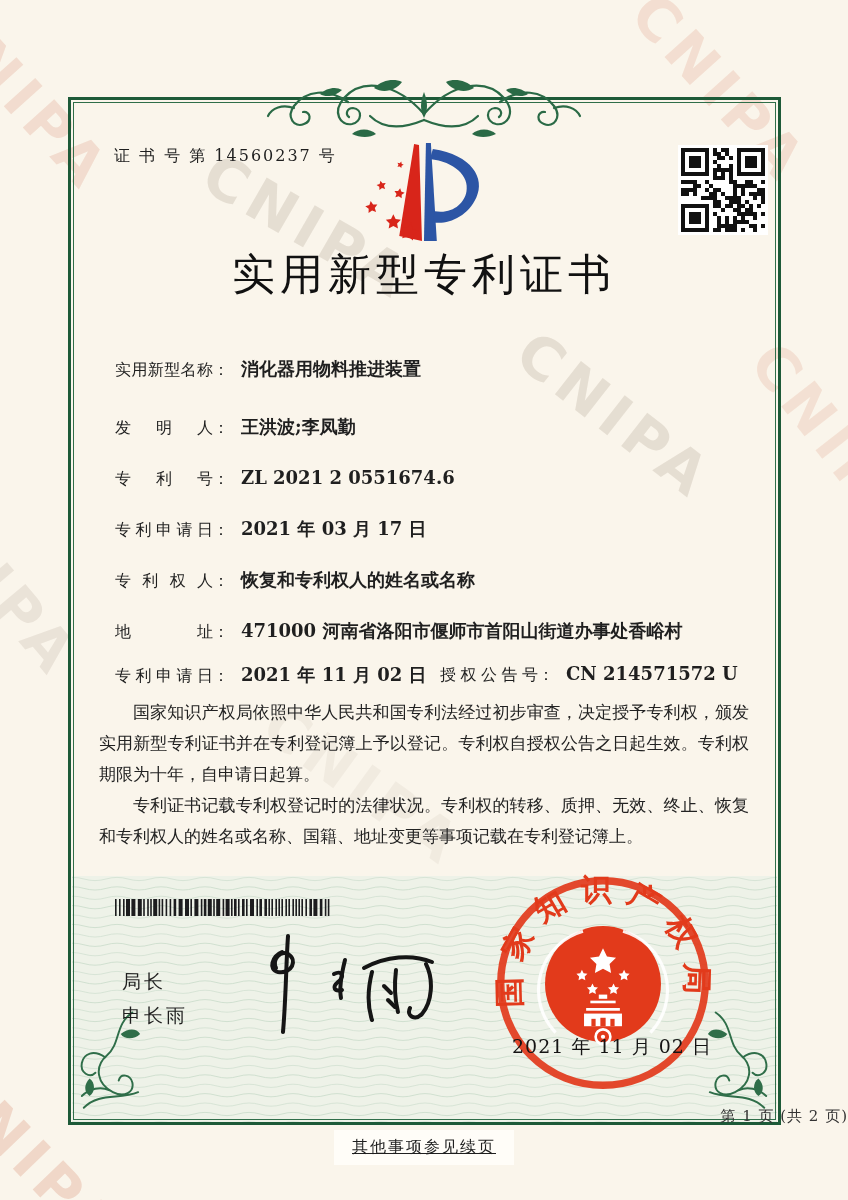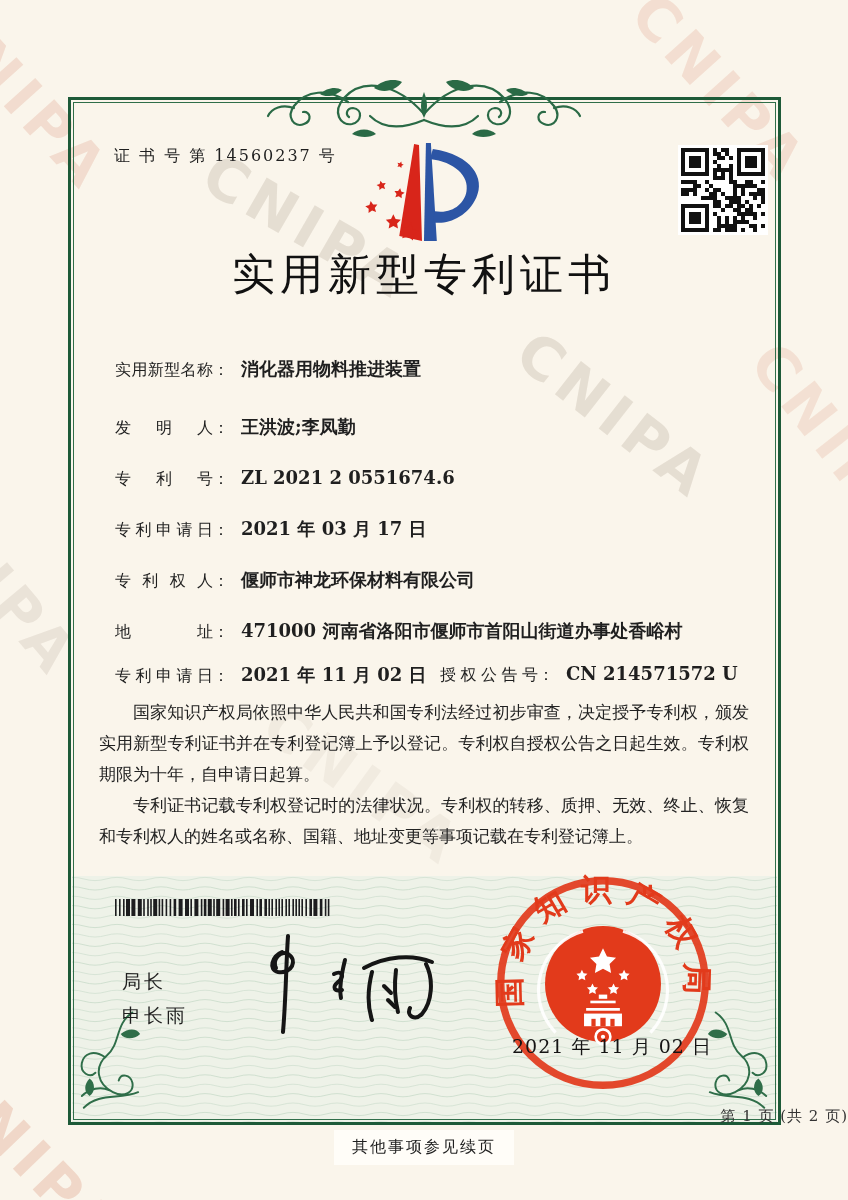--- a/index.html
+++ b/index.html
@@ -46,21 +46,21 @@
   .sigtitle{position:absolute;left:122px;top:969px;font-size:19px;letter-spacing:3px;z-index:2;text-align:center;}
   .signame{position:absolute;left:122px;top:1003px;font-size:19px;letter-spacing:3px;z-index:2;}
   .signature{position:absolute;left:248px;top:930px;z-index:3;}
   .seal{position:absolute;left:486px;top:866px;width:234px;height:234px;z-index:3;}
   .sealdate{position:absolute;left:512px;top:1034px;font-size:19px;letter-spacing:1px;
     color:#141414;z-index:4;white-space:nowrap;}
   .pageno{position:absolute;left:0;top:1088px;width:100%;text-align:right;
     font-size:15px;letter-spacing:1px;color:#333;z-index:2;margin-top:19px;}
   .note{position:absolute;left:50%;top:1130px;transform:translateX(-50%);
     background:#fffdf8;padding:7px 18px;font-size:16px;letter-spacing:2px;z-index:2;
-    white-space:nowrap;}
+    white-space:nowrap;text-decoration:underline;}
   .orn-top{position:absolute;left:224px;top:64px;width:400px;height:95px;z-index:2;}
   .orn-bl{position:absolute;left:76px;top:1010px;width:68px;height:108px;z-index:2;}
   .orn-br{position:absolute;left:704px;top:1010px;width:68px;height:108px;z-index:2;transform:scaleX(-1);}
 </style>
 </head>
 <body>
 
 <div class="wm" style="left:-30px;top:-12px;transform:rotate(48deg);color:#edcdbd;opacity:.6;">CNIPA</div>
 <div class="wm" style="left:225px;top:140px;transform:rotate(30deg);color:#cdc3b5;opacity:.45;">CNIPA</div>
 <div class="wm" style="left:545px;top:318px;transform:rotate(38deg);color:#d2c8ba;opacity:.5;">CNIPA</div>
@@ -398,21 +398,21 @@
 <div class="row" style="top:415px">
   <span class="flabel">发明人</span><span class="fcolon">：</span><span class="fvalue">王洪波;李凤勤</span>
 </div>
 <div class="row" style="top:467px">
   <span class="flabel">专利号</span><span class="fcolon">：</span><span class="fvalue">ZL 2021 2 0551674.6</span>
 </div>
 <div class="row" style="top:517px">
   <span class="flabel">专利申请日</span><span class="fcolon">：</span><span class="fvalue">2021 年 03 月 17 日</span>
 </div>
 <div class="row" style="top:568px">
-  <span class="flabel">专利权人</span><span class="fcolon">：</span><span class="fvalue">偃师市神龙环保材料有限公司</span>
+  <span class="flabel">专利权人</span><span class="fcolon">：</span><span class="fvalue">恢复和专利权人的姓名或名称</span>
 </div>
 <div class="row" style="top:619px">
   <span class="flabel">地址</span><span class="fcolon">：</span><span class="fvalue">471000 河南省洛阳市偃师市首阳山街道办事处香峪村</span>
 </div>
 <div class="row" style="top:663px">
   <span>
     <span class="flabel">专利申请日</span><span class="fcolon">：</span><span class="fvalue">2021 年 11 月 02 日</span>
   </span>
   <span class="pair2">
     <span class="flabel">授权公告号</span><span class="fcolon">：</span><span class="fvalue">CN 214571572 U</span>

